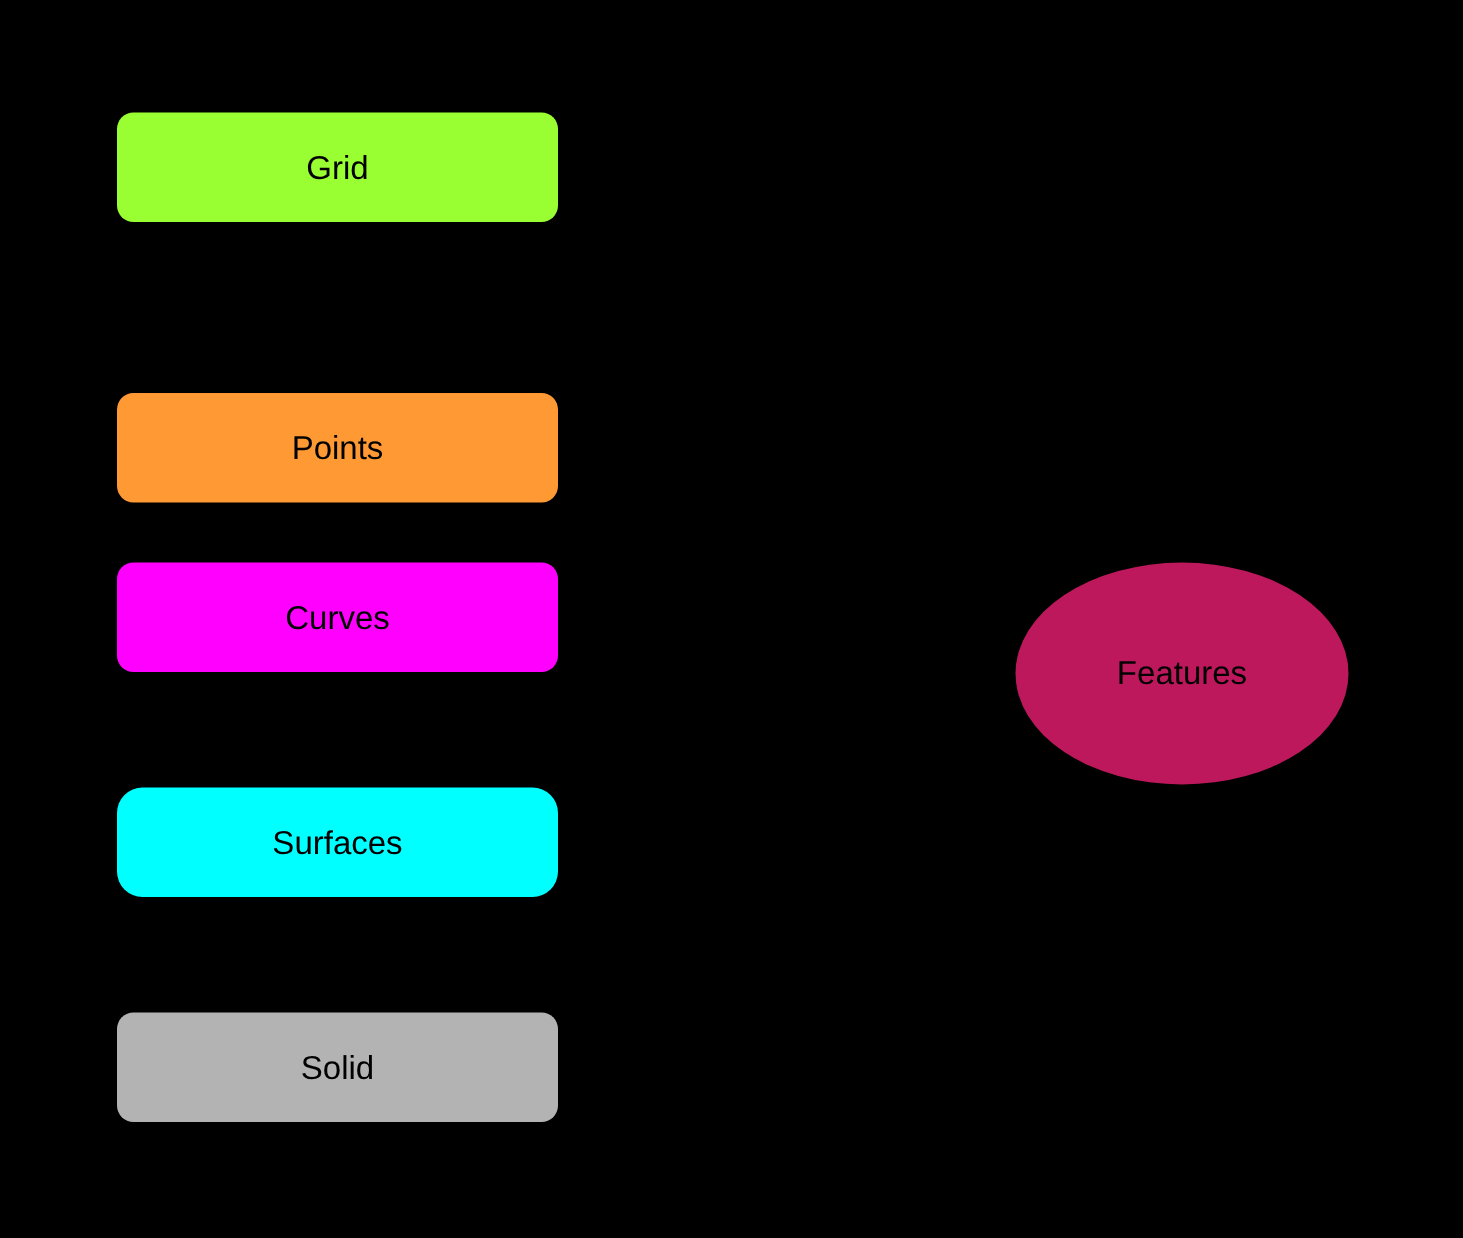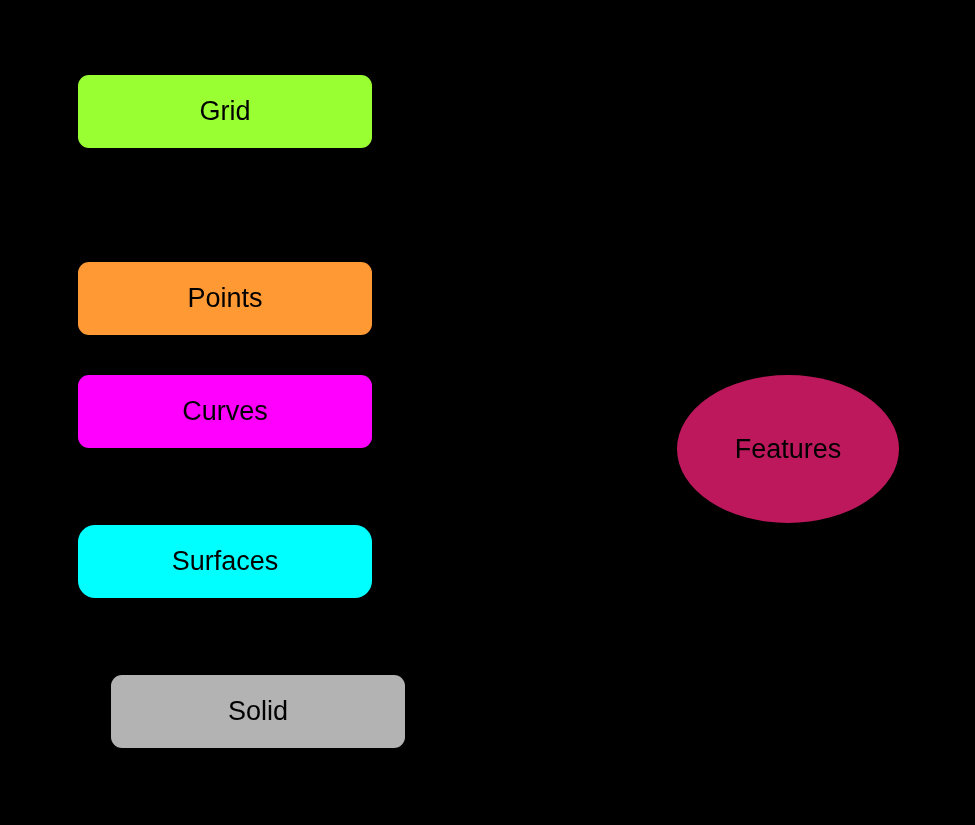--- a/index.html
+++ b/index.html
@@ -14,35 +14,35 @@
     background: #000000;
     overflow: hidden;
     font-family: "Liberation Sans", sans-serif;
   }
   .node {
     position: absolute;
     display: flex;
     align-items: center;
     justify-content: center;
     color: #000000;
-    font-size: 27px;
+    font-size: 22px;
     line-height: 1;
     box-sizing: border-box;
   }
   .node-rect {
     left: 78px;
     width: 294px;
     height: 73px;
     border-radius: 11px;
   }
   .pos-grid     { top: 75px; }
   .pos-points   { top: 225px; margin-top: 37px; }
   .pos-curves   { top: 375px; }
   .pos-surfaces { top: 525px; border-radius: 17px; }
-  .pos-solid    { top: 675px; margin-left: 33px; }
+  .pos-solid    { top: 675px; }
   .node-ellipse {
     left: 677px;
     top: 375px;
     width: 222px;
     height: 148px;
     border-radius: 50%;
   }
   .node-label {
     display: inline-block;
   }

